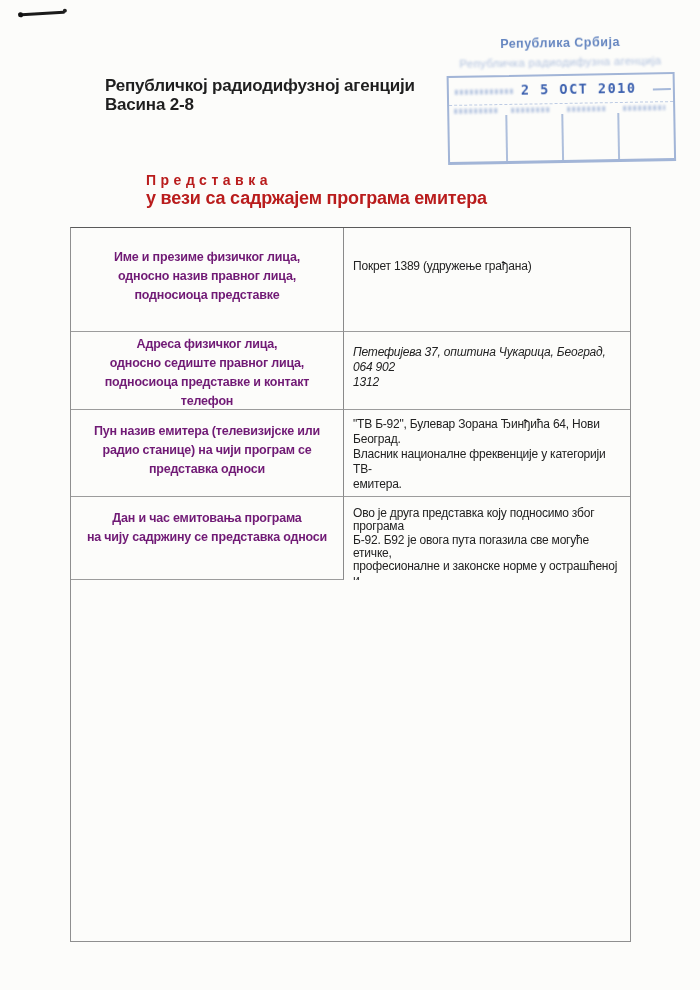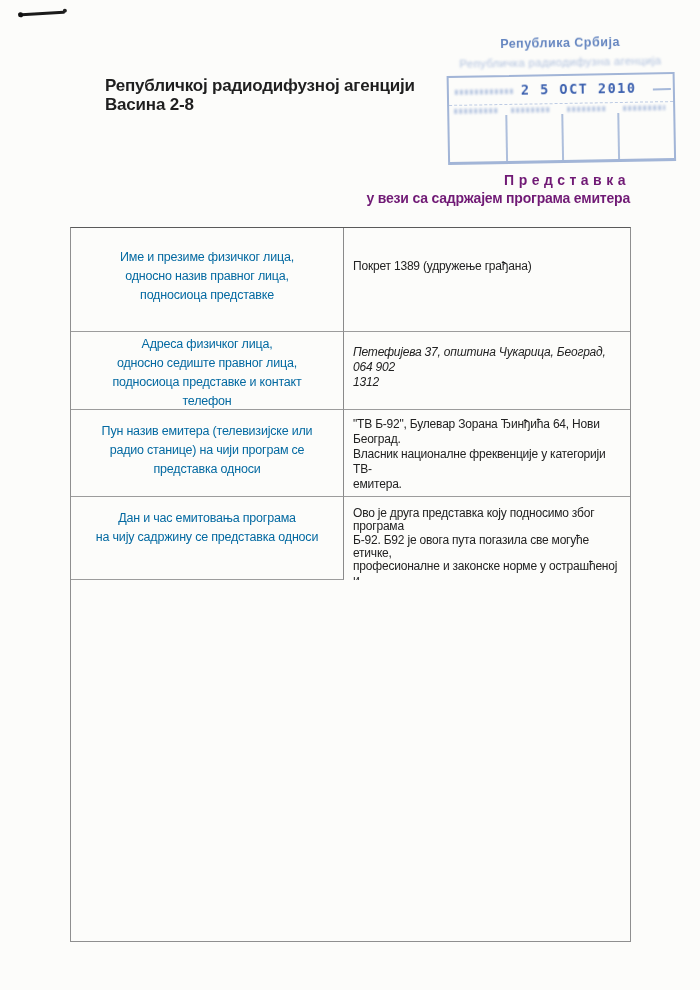--- a/index.html
+++ b/index.html
@@ -35,34 +35,34 @@
     color:rgba(42,82,168,.92);filter:blur(.3px);white-space:nowrap;}
   .smudge{position:absolute;height:5px;filter:blur(.8px);
     background:repeating-linear-gradient(90deg,rgba(95,130,195,.45) 0 3px,rgba(95,130,195,0) 3px 5px);}
   .stamp-divider{position:absolute;left:0;top:27px;width:100%;height:0;
     border-top:1px dashed rgba(95,130,195,.4);}
   .stamp-vline{position:absolute;top:38px;bottom:0;width:1.5px;
     background:rgba(80,118,185,.45);}
   .stamp-dash-after-date{position:absolute;right:2px;top:14px;width:18px;height:1.5px;background:rgba(80,118,185,.5);}
 
   
-  .doc-title{position:absolute;left:130px;top:171px;width:500px;text-align:right;color:#701a75;}
+  .doc-title{position:absolute;left:146px;top:171px;width:500px;text-align:left;color:#b91c1c;}
   .doc-title .t1{font-size:14px;font-weight:bold;letter-spacing:4.5px;line-height:18px;}
-  .doc-title .t2{font-size:14px;font-weight:bold;letter-spacing:-0.2px;line-height:19px;}
+  .doc-title .t2{font-size:18px;font-weight:bold;letter-spacing:-0.2px;line-height:19px;}
 
   
   .form-table{position:absolute;left:70px;top:227px;width:561px;height:715px;
     border:1px solid #8f8f8f;border-top:1.5px solid #5a5a5a;
     display:grid;grid-template-columns:273px 1fr;
     grid-template-rows:104px 78px 87px 83px 1fr;
     box-sizing:border-box;background:transparent;}
   .cell{box-sizing:border-box;overflow:hidden;}
   .lbl{border-right:1px solid #8a8a8a;border-bottom:1px solid #9c9c9c;
-    font-weight:normal;font-size:12.5px;line-height:19px;letter-spacing:-0.2px;
-    text-align:center;white-space:pre-line;padding:0 10px;color:#0369a1;}
+    font-weight:bold;font-size:12.5px;line-height:19px;letter-spacing:-0.2px;
+    text-align:center;white-space:pre-line;padding:0 10px;color:#701a75;}
   .val{border-bottom:1px solid #9c9c9c;font-size:12px;line-height:15px;
     letter-spacing:-0.2px;white-space:pre-line;padding:0 6px 0 9px;color:#222;}
   .last{border-bottom:none;}
   .pt-r1l{padding-top:20px;} .pt-r1v{padding-top:31px;}
   .pt-r2l{padding-top:3px;}  .pt-r2v{padding-top:13px;font-style:italic;}
   .pt-r3l{padding-top:12px;} .pt-r3v{padding-top:7px;}
   .pt-r4l{padding-top:12px;} .pt-r4v{padding-top:14px;}
   .pt-r5l{padding-top:14px;} .pt-r5v{padding-top:10px;line-height:13.35px;}
 </style>
 </head>

